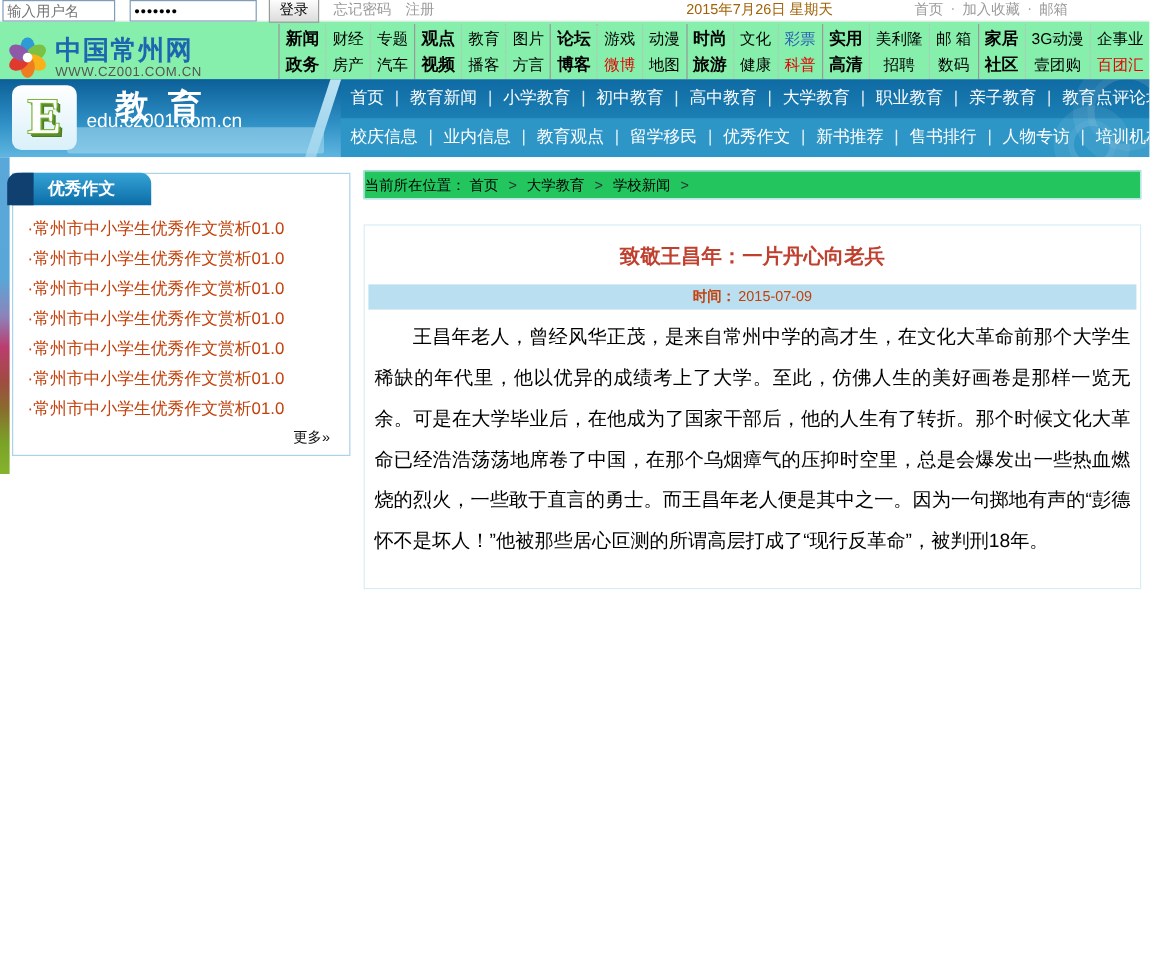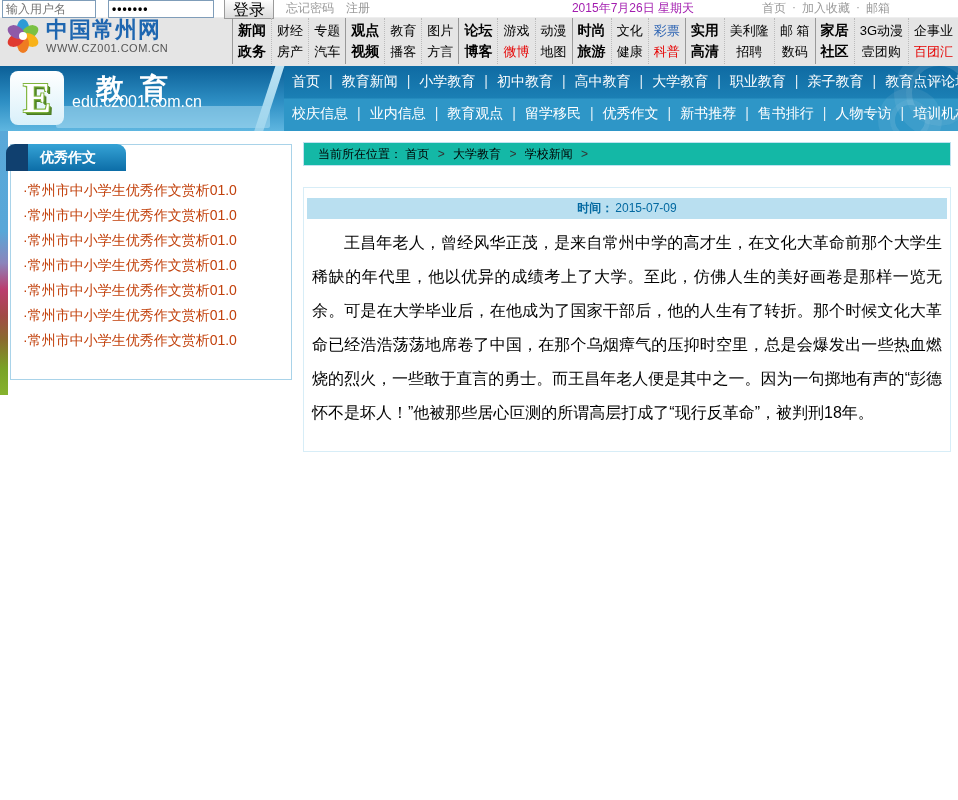--- a/index.html
+++ b/index.html
@@ -6,29 +6,29 @@
   html,body { width:958px; height:800px; overflow:hidden; background:#fff;
     font-family:"Liberation Sans","DejaVu Sans",sans-serif; }
   a { text-decoration:none; color:#000; cursor:pointer; }
 
   
   .topbar { height:18px; display:flex; align-items:center; padding:2px 6px 2px 2px;
     font-size:12px; border-bottom:1px solid #eee; }
   .topbar input { height:18px; border:1px solid #7f9db9; font-size:12px; padding:0 3px; }
   .inp-user { width:94px; }
   .inp-pass { width:106px; margin-left:12px; font-weight:bold; letter-spacing:1px; }
-  .btn-login { margin-left:10px; height:20px; padding:0 8px; font-size:16px;
+  .btn-login { margin-left:10px; height:20px; padding:0 8px; font-size:12px;
     background:linear-gradient(180deg,#fdfdfd,#dcdcdc); border:1px solid #9a9a9a; cursor:pointer; }
   .gray-link { color:#9a9a9a; margin-left:12px; }
-  .tb-date { margin-left:auto; color:#a21caf; }
+  .tb-date { margin-left:auto; color:#a16207; }
   .tb-right { color:#9a9a9a; margin-left:68px; margin-right:62px; display:flex; gap:6px; }
   .tb-right a { color:#9a9a9a; }
 
   
-  .header { height:48px; display:flex; align-items:flex-start; background:#e5e5e5; }
+  .header { height:48px; display:flex; align-items:flex-end; background:#86efac; }
   .brand { width:232px; display:flex; align-items:center; padding-left:6px; flex:0 0 auto; }
   .brand-txt { margin-left:6px; }
   .site-name { font-size:22px; font-weight:bold; color:#1e66b0; letter-spacing:1px; line-height:24px; }
   .site-url { font-size:11px; color:#555; letter-spacing:.5px; }
   .topnav { flex:1; display:flex; height:46px; }
   .ncol { flex:1 1 auto; display:flex; flex-direction:column; justify-content:center;
     text-align:center; padding:12px 2px; border-left:1px dotted #bbb; }
   .ncol.first { border-left:none; }
   .ncol.lead { border-left:1px solid #999; }
   .ncol a { font-size:13px; line-height:21px; white-space:nowrap; }
@@ -73,29 +73,29 @@
     text-align:center; color:#fff; font-size:14px; font-weight:bold;
     background:linear-gradient(180deg,#35a3d6,#0c6da7); border-radius:9px 9px 0 0; cursor:pointer; z-index:1; }
   .side-tab::before { content:""; position:absolute; left:-4px; top:0; width:22px; height:27px;
     background:#10406f; border-radius:9px 0 0 0; z-index:-1; }
   .side-list { padding:7px 10px 0 12px; }
   .side-list a { display:block; font-size:14px; line-height:25px; color:#c2410c; white-space:nowrap; }
   .side-more { text-align:right; padding:2px 16px 0 0; }
   .side-more a { font-size:12px; color:#111; }
 
   .main { position:absolute; left:303px; top:11px; width:648px; }
-  .crumbs { height:24px; line-height:22px; background:#14b8a6; border:1px solid #bfe2f0;
-    font-size:12px; color:#000; padding-left:14px; }
+  .crumbs { height:24px; line-height:22px; background:#22c55e; border:1px solid #bfe2f0;
+    font-size:12px; color:#000; }
   .crumbs a { color:#000; }
   .crumb-sep { margin:0 5px; color:#333; }
 
   .article { margin-top:21px; border:1px solid #d7edf7; padding:10px 2px 20px; background:#fff; }
   .art-title { text-align:center; font-size:17px; font-weight:bold; color:#c0402f; margin:4px 0 12px; }
   .date-bar { height:21px; line-height:21px; text-align:center; font-size:12px;
-    background:#b9dff0; color:#0369a1; margin:0 1px 6px; }
+    background:#b9dff0; color:#c2410c; margin:0 1px 6px; }
   .date-bar b { margin-right:2px; }
   .art-body p { font-size:16px; line-height:34px; color:#000; text-indent:32px;
     text-align:justify; padding:1px 6px; }
   .bold-head { font-weight:bold; }
 </style>
 </head>
 <body>
 
 <div class="topbar">
   <input class="inp-user" placeholder="输入用户名" style="">
@@ -248,34 +248,38 @@
     <div class="side-tab">优秀作文</div>
     <div class="side-list">
       <a>·常州市中小学生优秀作文赏析01.0</a>
       <a>·常州市中小学生优秀作文赏析01.0</a>
       <a>·常州市中小学生优秀作文赏析01.0</a>
       <a>·常州市中小学生优秀作文赏析01.0</a>
       <a>·常州市中小学生优秀作文赏析01.0</a>
       <a>·常州市中小学生优秀作文赏析01.0</a>
       <a>·常州市中小学生优秀作文赏析01.0</a>
     </div>
+    <div class="side-more">
+      <a>更多»</a>
+    </div>
   </div>
 
   <div class="main">
     <div class="crumbs">
       <span>当前所在位置：</span>
       <a>首页</a>
       <span class="crumb-sep">&gt;</span>
       <a>大学教育</a>
       <span class="crumb-sep">&gt;</span>
       <a>学校新闻</a>
       <span class="crumb-sep">&gt;</span>
     </div>
 
     <div class="article">
+      <div class="art-title">致敬王昌年：一片丹心向老兵</div>
       <div class="date-bar">
         <b>时间：</b><span>2015-07-09</span>
       </div>
       <div class="art-body">
         <p>王昌年老人，曾经风华正茂，是来自常州中学的高才生，在文化大革命前那个大学生稀缺的年代里，他以优异的成绩考上了大学。至此，仿佛人生的美好画卷是那样一览无余。可是在大学毕业后，在他成为了国家干部后，他的人生有了转折。那个时候文化大革命已经浩浩荡荡地席卷了中国，在那个乌烟瘴气的压抑时空里，总是会爆发出一些热血燃烧的烈火，一些敢于直言的勇士。而王昌年老人便是其中之一。因为一句掷地有声的“彭德怀不是坏人！”他被那些居心叵测的所谓高层打成了“现行反革命”，被判刑18年。</p>
 
       </div>
     </div>
   </div>
 </div>

